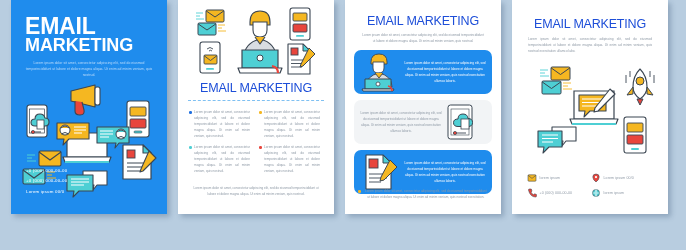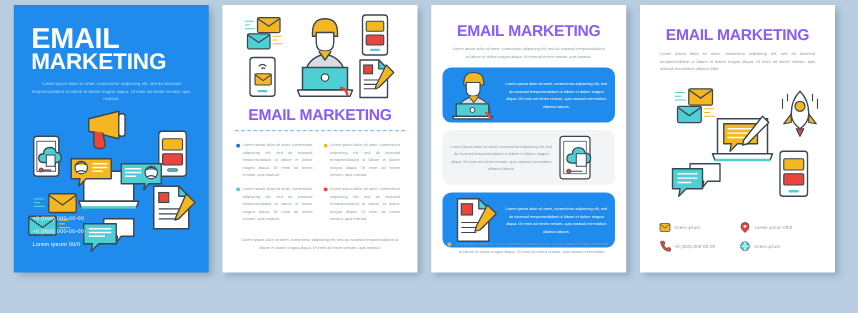--- a/index.html
+++ b/index.html
@@ -2,22 +2,22 @@
 <html><head>
 <meta charset="utf-8">
 <style>
   html,body{margin:0;padding:0;}
   body{
     width:686px;height:250px;overflow:hidden;
     background:#b8cde0;
     font-family:"Liberation Sans",sans-serif;
   }
   .sheet{
-    position:absolute;top:0;left:0;width:686px;height:218px;
-    display:flex;align-items:flex-end;
+    position:absolute;top:0;left:0;width:686px;height:250px;
+    display:flex;align-items:flex-start;
   }
   .page{
     position:relative;
     width:156px;height:214px;
     margin-left:11px;
     background:#ffffff;
     box-shadow:3px 3px 5px rgba(40,70,100,.28);
     overflow:hidden;
     flex:0 0 auto;
   }
@@ -37,21 +37,21 @@
     text-align:center;letter-spacing:.05px;
   }
   .art1{position:relative;height:118px;margin-top:4px;}
   .contact1{
     position:absolute;left:15px;bottom:16px;
     color:#ffffff;font-size:4.4px;line-height:2.45;letter-spacing:.2px;
   }
 
   
   .ttl-blue{
-    color:#8b5cf6;font-weight:bold;text-align:center;
+    color:#1d4ed8;font-weight:normal;text-align:center;
   }
 
   
   .p2 .icons2{height:72px;position:relative;margin-top:6px;}
   .p2 .ttl2{font-size:12.5px;margin-top:3px;letter-spacing:-.2px;}
   .divider{
     margin:5px 10px 0 10px;height:0;
     border-top:1px dashed #7fc0f2;
   }
   .grid2{

